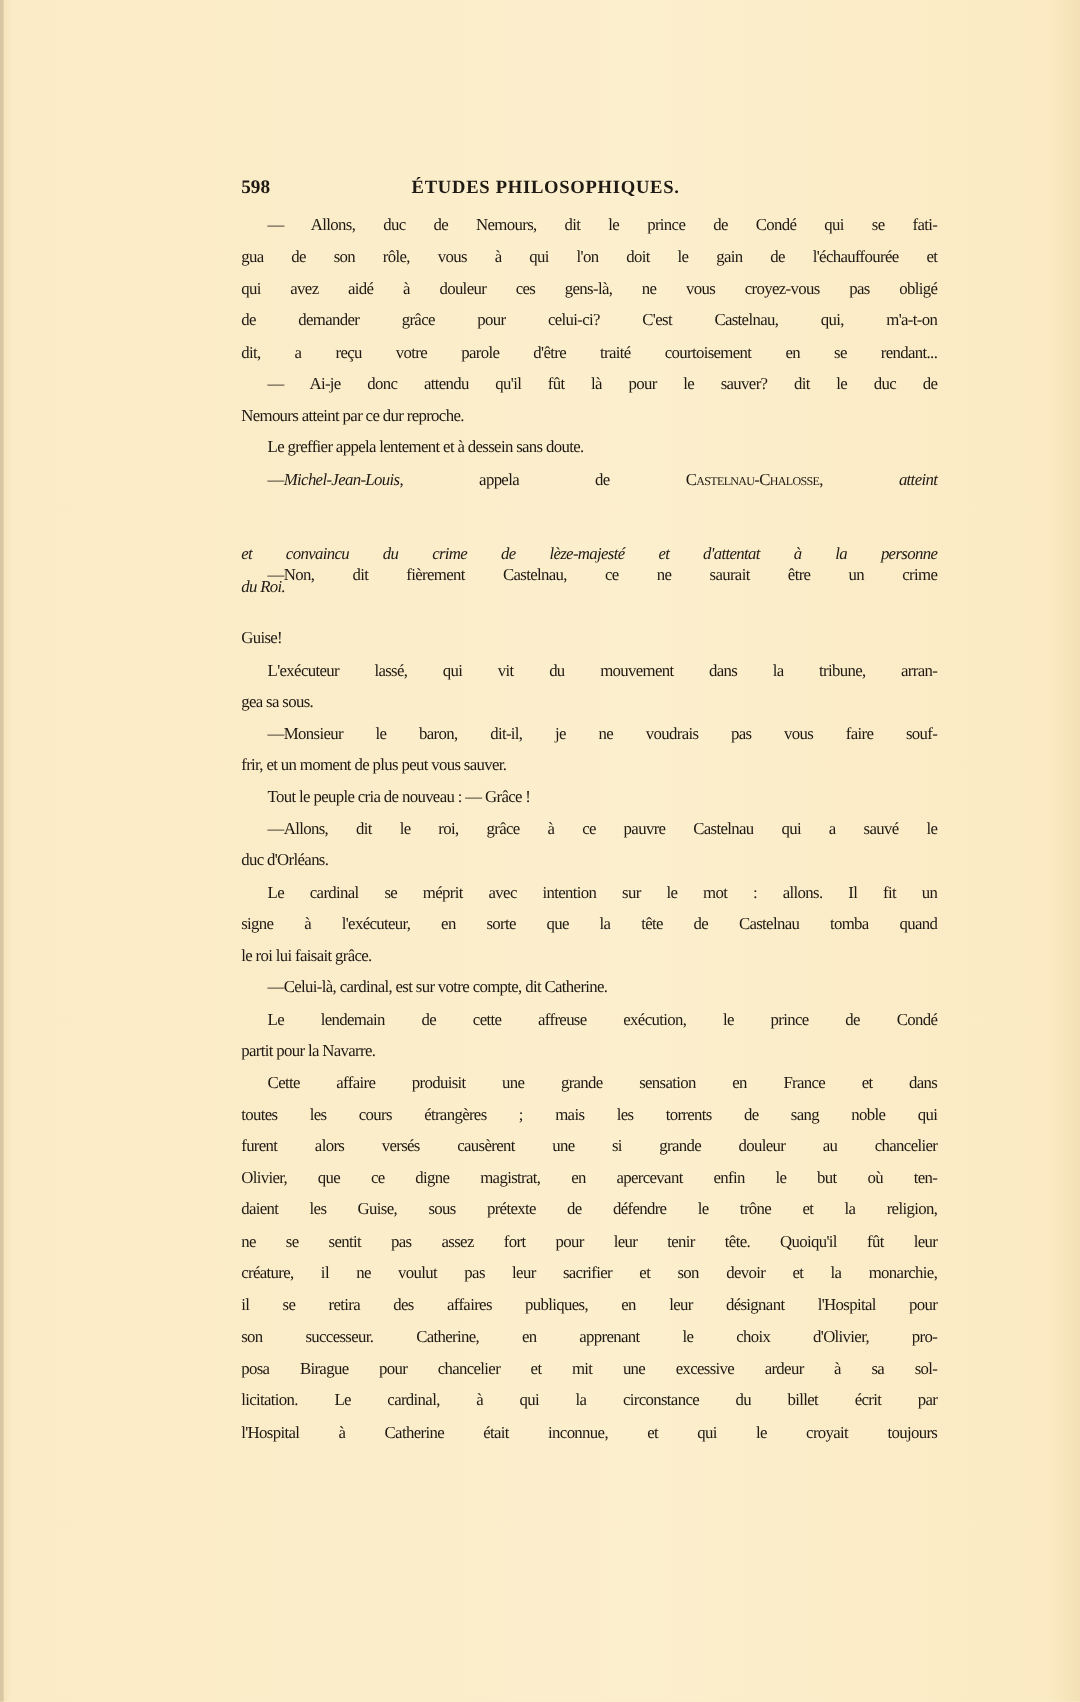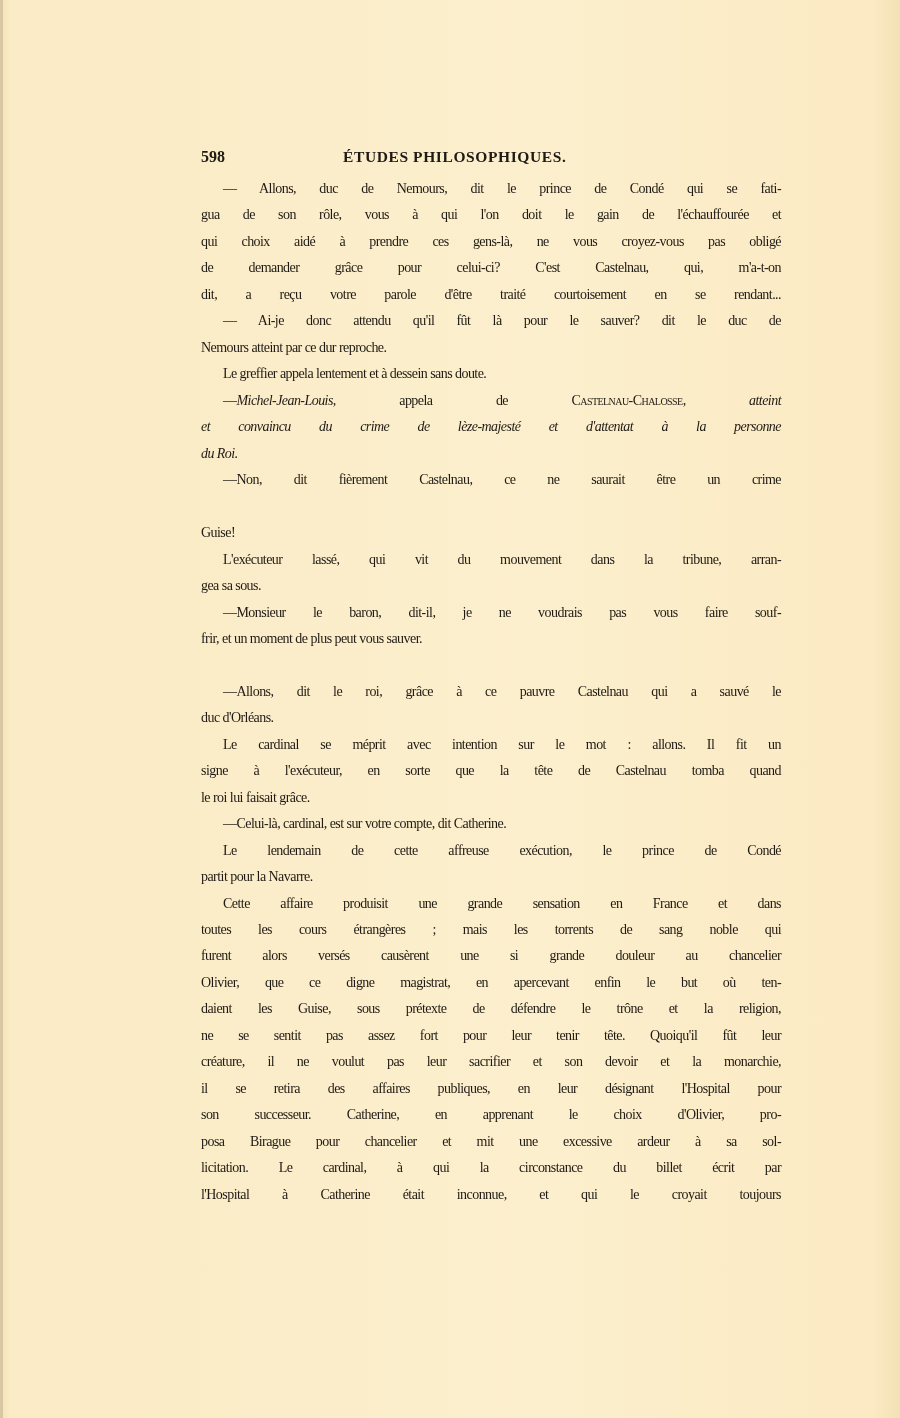--- a/index.html
+++ b/index.html
@@ -23,56 +23,57 @@
   .running-title { position:absolute; left:142px; top:0; letter-spacing:0.6px; font-size:15.5px; }
   .line {
     position:absolute; left:201px; width:580px; height:26px;
     font-size:14px; line-height:26px;
     text-align:justify; text-align-last:justify; white-space:nowrap;
     transform-origin:left top;
     letter-spacing:-0.55px;
   }
   .line.last { text-align-last:left; }
   .line.indent { padding-left:22px; box-sizing:border-box; }
-  .ital { font-style:italic; }
+  .ital { font-style:italic;margin-top:36px; }
   .sc { font-variant:small-caps; }
   .line span { white-space:pre; }
 </style>
 </head>
 <body>
 
 <div class="page">
   <div class="edge-left"></div>
 
   <div class="header">
     <span class="pagenum">598</span>
     <span class="running-title">ÉTUDES PHILOSOPHIQUES.</span>
   </div>
 
   <div class="line indent" style="top:176px">— Allons, duc de Nemours, dit le prince de Condé qui se fati-</div>
   <div class="line" style="top:202px">gua de son rôle, vous à qui l'on doit le gain de l'échauffourée et</div>
-  <div class="line" style="top:229px">qui choix aidé à prendre ces gens-là, ne vous croyez-vous pas obligé</div>
+  <div class="line" style="top:229px">qui avez aidé à douleur ces gens-là, ne vous croyez-vous pas obligé</div>
   <div class="line" style="top:255px">de demander grâce pour celui-ci? C'est Castelnau, qui, m'a-t-on</div>
   <div class="line" style="top:282px">dit, a reçu votre parole d'être traité courtoisement en se rendant...</div>
   <div class="line indent" style="top:308px">— Ai-je donc attendu qu'il fût là pour le sauver? dit le duc de</div>
   <div class="line last" style="top:335px">Nemours atteint par ce dur reproche.</div>
   <div class="line indent last" style="top:361px">Le greffier appela lentement et à dessein sans doute.</div>
 
   <div class="line indent" style="top:388px">
     <span>—</span><span class="ital">Michel-Jean-Louis,</span><span> appela de </span><span class="sc">Castelnau-Chalosse,</span><span> </span><span class="ital">atteint</span>
   </div>
   <div class="line ital" style="top:414px">et convaincu du crime de lèze-majesté et d'attentat à la personne</div>
   <div class="line ital last" style="top:441px">du Roi.</div>
 
   <div class="line indent" style="top:467px">—Non, dit fièrement Castelnau, ce ne saurait être un crime</div>
   <div class="line last" style="top:520px">Guise!</div>
   <div class="line indent" style="top:547px">L'exécuteur lassé, qui vit du mouvement dans la tribune, arran-</div>
   <div class="line last" style="top:573px">gea sa sous.</div>
   <div class="line indent" style="top:600px">—Monsieur le baron, dit-il, je ne voudrais pas vous faire souf-</div>
   <div class="line last" style="top:626px">frir, et un moment de plus peut vous sauver.</div>
+  <div class="line indent last" style="top:652px">Tout le peuple cria de nouveau : — Grâce !</div>
   <div class="line indent" style="top:679px">—Allons, dit le roi, grâce à ce pauvre Castelnau qui a sauvé le</div>
   <div class="line last" style="top:705px">duc d'Orléans.</div>
   <div class="line indent" style="top:732px">Le cardinal se méprit avec intention sur le mot : allons. Il fit un</div>
   <div class="line" style="top:758px">signe à l'exécuteur, en sorte que la tête de Castelnau tomba quand</div>
   <div class="line last" style="top:785px">le roi lui faisait grâce.</div>
   <div class="line indent last" style="top:811px">—Celui-là, cardinal, est sur votre compte, dit Catherine.</div>
   <div class="line indent" style="top:838px">Le lendemain de cette affreuse exécution, le prince de Condé</div>
   <div class="line last" style="top:864px">partit pour la Navarre.</div>
   <div class="line indent" style="top:891px">Cette affaire produisit une grande sensation en France et dans</div>
   <div class="line" style="top:917px">toutes les cours étrangères ; mais les torrents de sang noble qui</div>

